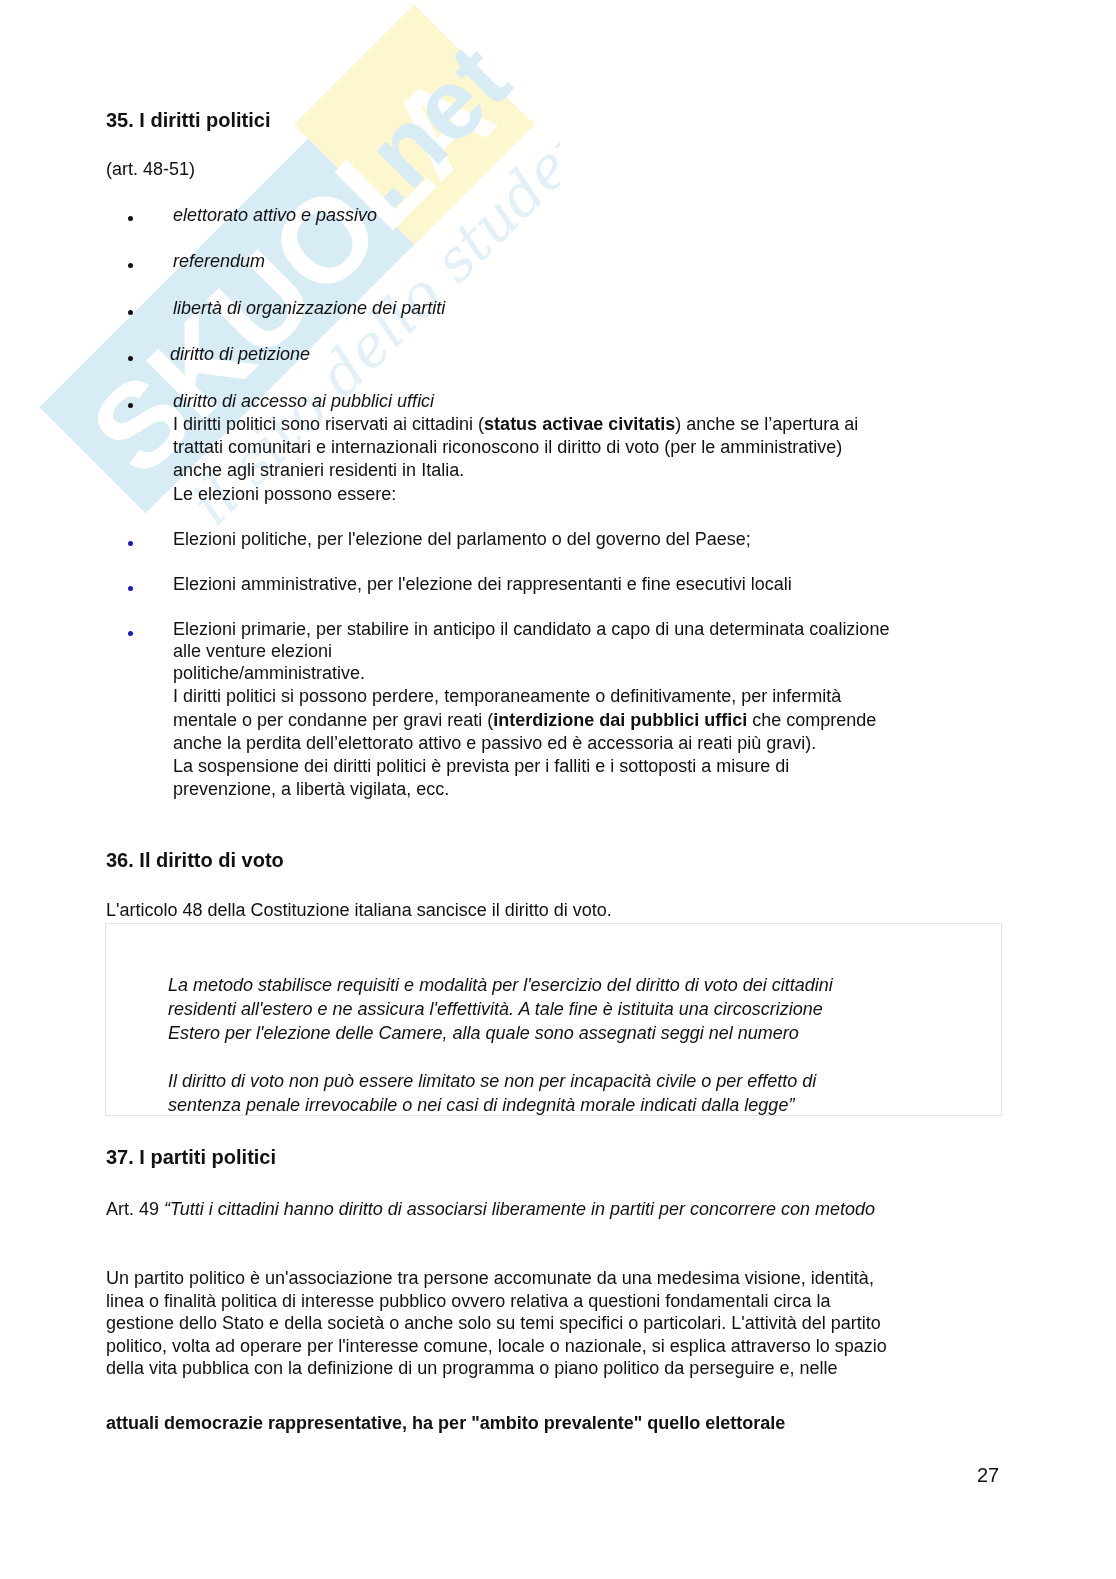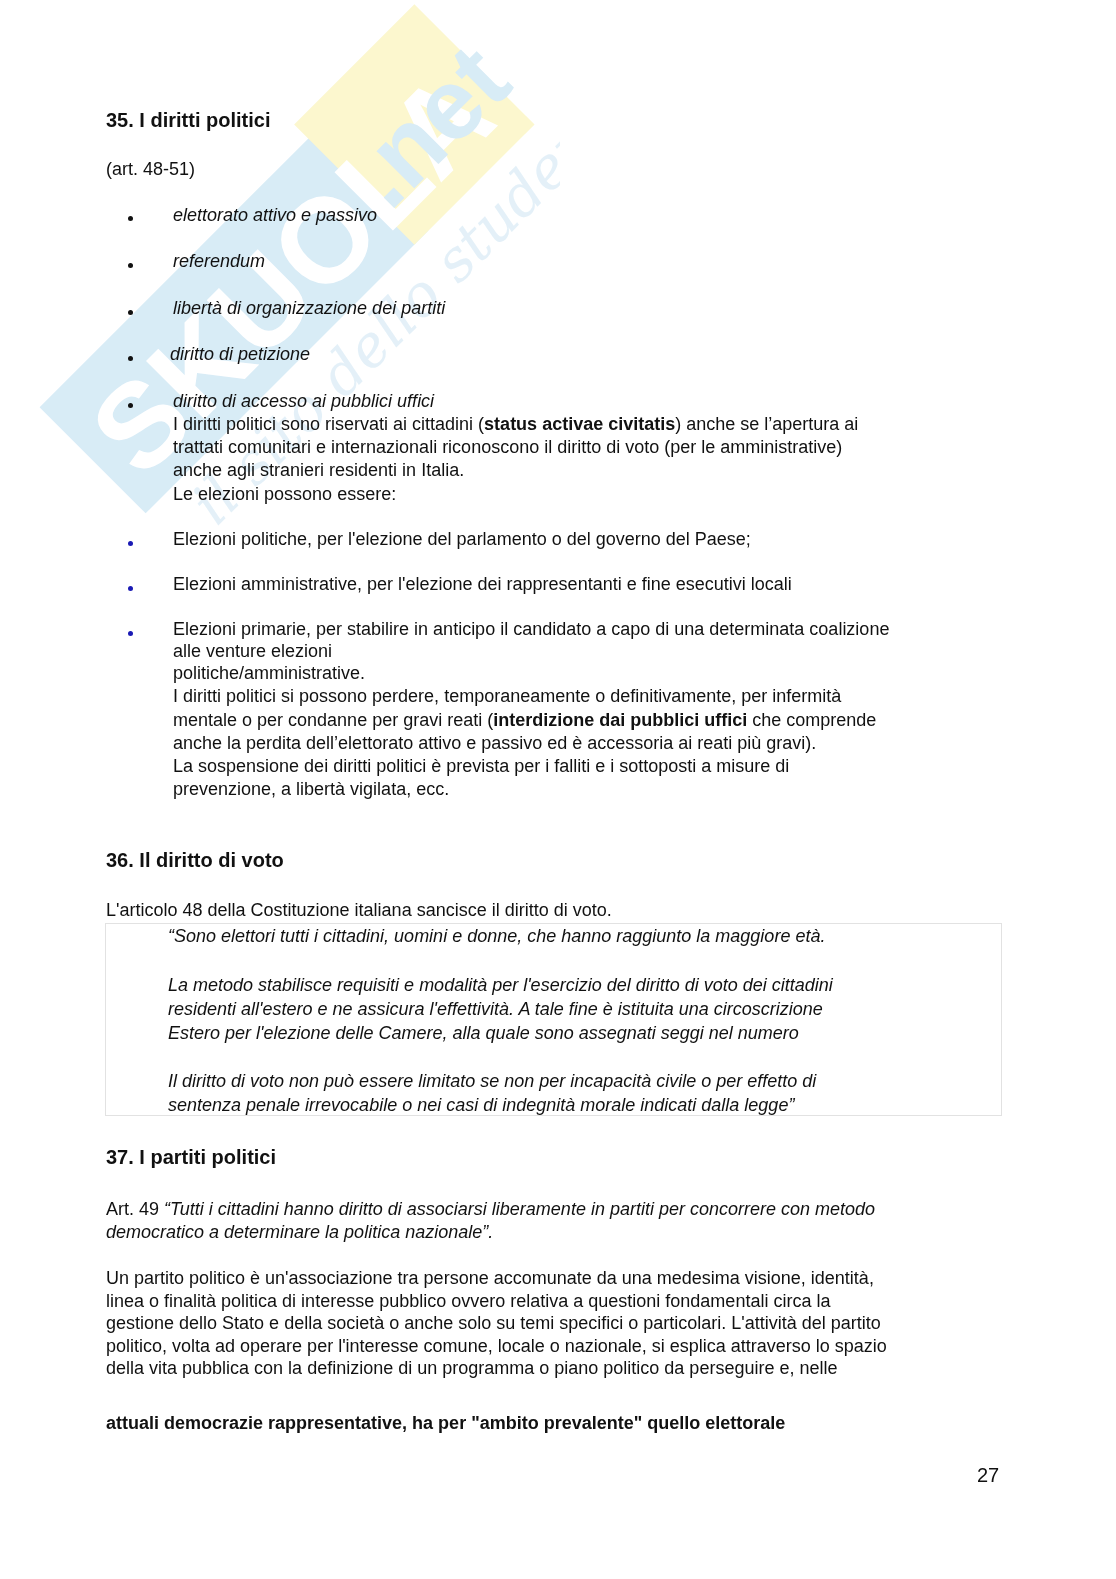--- a/index.html
+++ b/index.html
@@ -79,31 +79,29 @@
     <div class="abs p" style="left:173px; top:709px;"><span>mentale o per condanne per gravi reati (</span><span class="bi">interdizione dai pubblici uffici</span><span> che comprende</span></div>
     <div class="abs p" style="left:173px; top:732px;">anche la perdita dell’elettorato attivo e passivo ed è accessoria ai reati più gravi).</div>
     <div class="abs p" style="left:173px; top:755px;"><span>La </span><span class="b">sospensione dei diritti politici</span><span> è prevista per i falliti e i sottoposti a misure di</span></div>
     <div class="abs p" style="left:173px; top:778px;">prevenzione, a libertà vigilata, ecc.</div>
   </div>
 
   <div class="abs h" style="top:849px;">36. Il diritto di voto</div>
   <div class="abs p" style="left:106px; top:899px;"><span>L'</span><span class="b">articolo 48</span><span> della Costituzione italiana sancisce il diritto di voto.</span></div>
 
   <div class="quote-box">
-    <div class="ql" style="top:2px;">“Sono elettori tutti i cittadini, uomini e donne, che hanno raggiunto la maggiore età.</div>
     <div class="ql" style="top:51px;">La metodo stabilisce requisiti e modalità per l'esercizio del diritto di voto dei cittadini</div>
     <div class="ql" style="top:75px;">residenti all'estero e ne assicura l'effettività. A tale fine è istituita una circoscrizione</div>
     <div class="ql" style="top:99px;">Estero per l'elezione delle Camere, alla quale sono assegnati seggi nel numero</div>
     <div class="ql" style="top:147px;">Il diritto di voto non può essere limitato se non per incapacità civile o per effetto di</div>
     <div class="ql" style="top:171px;">sentenza penale irrevocabile o nei casi di indegnità morale indicati dalla legge”</div>
   </div>
 
   <div class="abs h" style="top:1146px;">37. I partiti politici</div>
   <div class="abs p" style="left:106px; top:1198px;"><span class="b">Art. 49</span><span class="it"> “Tutti i cittadini hanno diritto di associarsi liberamente in partiti per concorrere con metodo</span></div>
-  <div class="abs p it" style="left:106px; top:1221px;">democratico a determinare la politica nazionale”.</div>
 
   <div>
     <div class="abs p" style="left:106px; top:1267px;">Un partito politico è un'associazione tra persone accomunate da una medesima visione, identità,</div>
     <div class="abs p" style="left:106px; top:1290px;">linea o finalità politica di interesse pubblico ovvero relativa a questioni fondamentali circa la</div>
     <div class="abs p" style="left:106px; top:1312px;">gestione dello Stato e della società o anche solo su temi specifici o particolari. L'attività del partito</div>
     <div class="abs p" style="left:106px; top:1335px;">politico, volta ad operare per l'interesse comune, locale o nazionale, si esplica attraverso lo spazio</div>
     <div class="abs p" style="left:106px; top:1357px;">della vita pubblica con la definizione di un programma o piano politico da perseguire e, nelle</div>
     <div class="abs p" style="left:106px; top:1412px;font-weight:bold;">attuali democrazie rappresentative, ha per "ambito prevalente" quello elettorale</div>
   </div>
 

